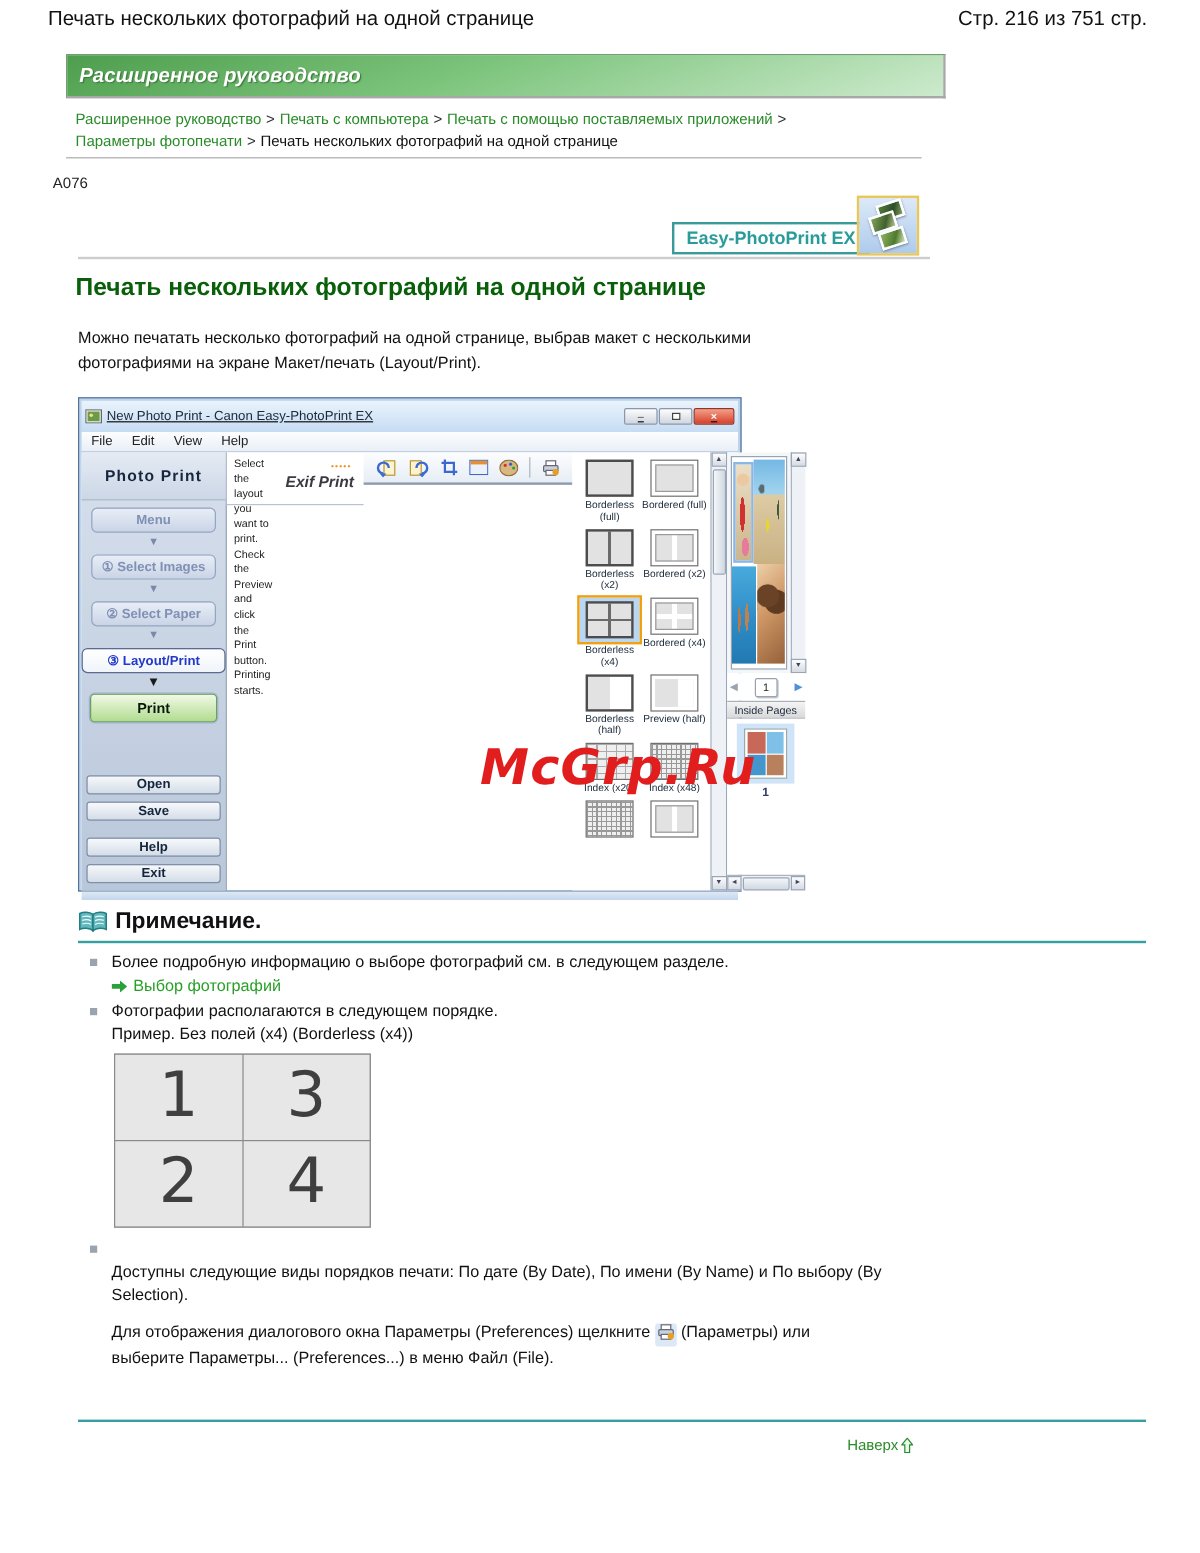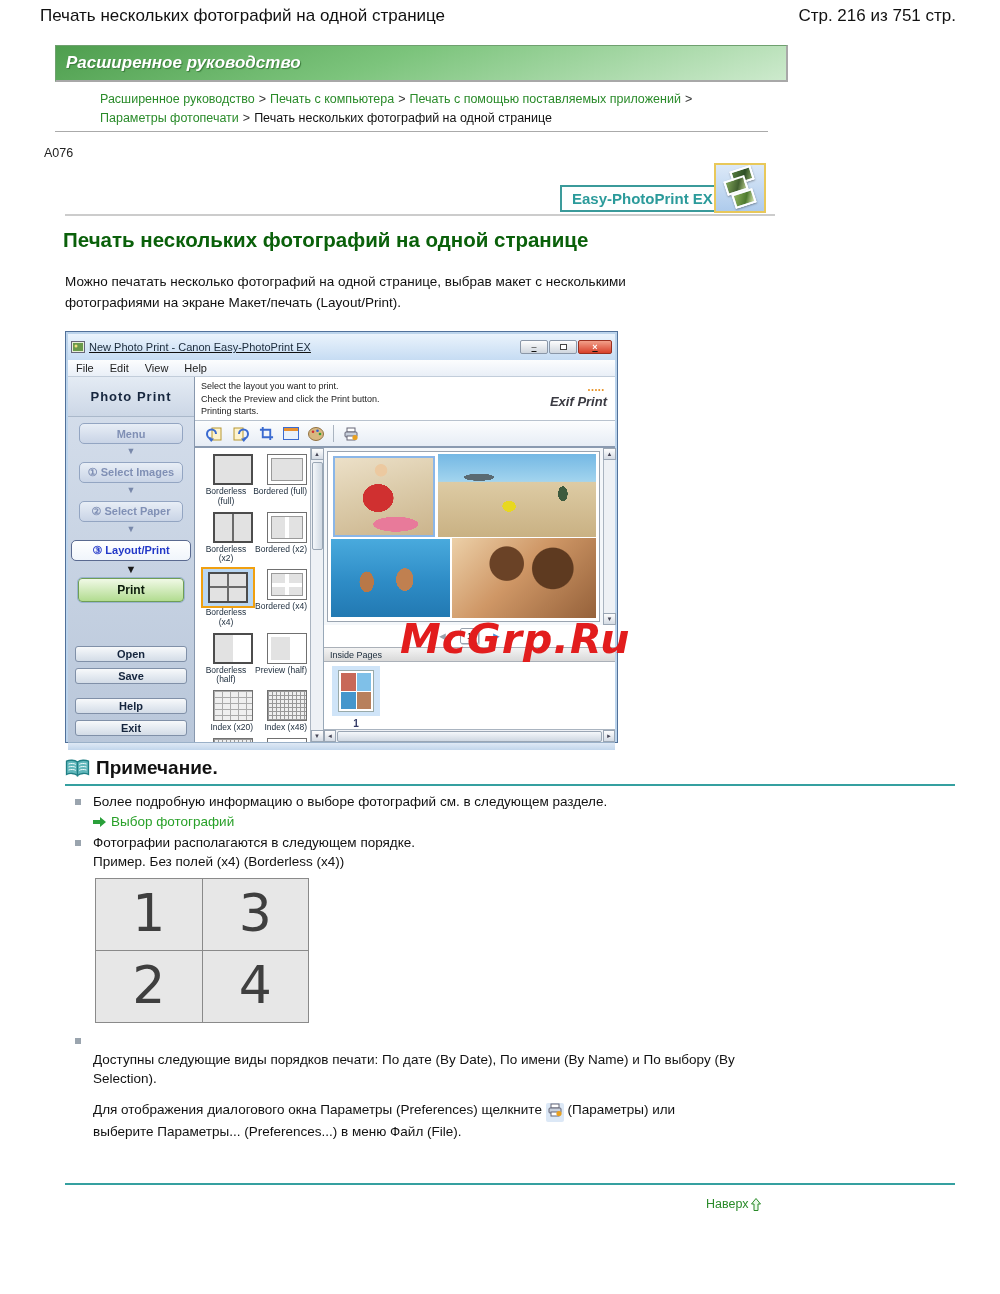--- a/index.html
+++ b/index.html
@@ -12,21 +12,21 @@
   .pg-info  { right:44px; top:6px; font-size:17px; color:#111; }
 
   
   .banner { left:55px; top:45px; width:733px; height:37px;
     background:linear-gradient(160deg,#4e9e4e 0%, #7cc47c 45%, #cdeacd 100%);
     border:1px solid #6fa06f; border-right:2px solid #a8a8a8; border-bottom:2px solid #a8a8a8;
     display:flex; align-items:center; }
   .banner span { color:#fff; font-weight:bold; font-size:17px; padding-left:10px; text-shadow:1px 1px 1px #3a7a3a; font-style:italic; }
 
   
-  .crumbs { left:63px; top:90px; width:720px; font-size:12.5px; line-height:19px;margin-left:37px; }
+  .crumbs { left:63px; top:90px; width:720px; font-size:12.5px; line-height:19px; }
   .crumbs a { color:#2a8b2a; text-decoration:none; }
   .crumb-sep { color:#333; padding:0 4px; }
   .crumb-cur { color:#111; }
   .divider1 { left:55px; top:131px; width:713px; height:0; border-top:1px solid #aaa; }
   .a076 { left:44px; top:146px; font-size:12.5px; color:#222; }
 
   
   .badge-box { left:560px; top:185px; border:2px solid #3a9a9a; color:#2a9a9a; font-weight:bold; font-size:15px; padding:3px 10px; background:#fdfefe; }
   .badge-icon { left:714px; top:163px; width:52px; height:50px; border:2px solid #e8c85a;
     background:linear-gradient(#dce9f8,#aecbe c0); background:linear-gradient(#dce9f8,#aecbec); position:absolute; overflow:hidden; }
@@ -63,34 +63,34 @@
   .dn-arrow { font-size:9px; color:#7888aa; line-height:10px; margin-top:2px; }
   .dn-arrow.black { color:#1a1a1a; font-size:11px; margin-top:3px; }
   .print-btn { width:106px; height:24px; margin-top:4px; border:1px solid #6f9e55; outline:1px solid #9ab4cf; border-radius:4px;
     background:linear-gradient(#f0f9e6,#b2dc90); font-size:12px; font-weight:bold; color:#0a1a0a; display:flex; align-items:center; justify-content:center; }
   .sb-gap { flex:1; }
   .act-btn { width:112px; height:16px; margin-bottom:6px; border:1px solid #8090a8; border-radius:3px; background:linear-gradient(#f7f9fb,#d3dce7);
     font-size:11px; font-weight:bold; color:#15253d; display:flex; align-items:center; justify-content:center; }
   .act-btn.sp { margin-bottom:14px; }
 
   
-  .main { flex:1; display:flex; flex-direction:column; }
+  .main { flex:1; display:flex; }
   .instr-row { height:44px; background:#fff; border-bottom:1px solid #b8c2ce; display:flex; padding:3px 6px; }
   .instr { flex:1; font-size:9px; line-height:1.4; color:#222; }
   .exif { width:70px; position:relative; }
   .exif-dots { position:absolute; right:4px; top:6px; color:#e89020; font-size:7px; letter-spacing:1px; }
   .exif-text { position:absolute; right:2px; top:14px; font-style:italic; font-weight:bold; font-size:13px; color:#3a3a42; }
   .toolbar { height:27px; background:linear-gradient(#fcfdfe,#e7edf5); border-bottom:2px solid #8a9ab0; display:flex; align-items:center; gap:9px; padding:0 10px; }
   .tb-sep { width:1px; height:17px; background:#aab4c0; }
   .content { flex:1; display:flex; min-height:0; }
 
   
   .layouts-wrap { width:129px; border-right:1px solid #98a8b8; display:flex; min-height:0; }
   .layouts { flex:1; background:#fff; padding:6px 2px 0 4px; display:flex; flex-wrap:wrap; overflow:hidden; align-content:flex-start; }
-  .lt-item { width:54px; margin-bottom:5px; display:flex; flex-direction:column; align-items:flex-end; }
+  .lt-item { width:54px; margin-bottom:5px; display:flex; flex-direction:column; align-items:center; }
   .lt { width:40px; height:31px; }
   .lt.bl { border:2px solid #4c4c4c; background-color:#e2e2e2; }
   .lt.bd { border:1px solid #707070; background-color:#fff; padding:3px; }
   .lt.bd .in { width:100%; height:100%; background-color:#e2e2e2; border:1px solid #9a9a9a; }
   .p-x2 { background-image:linear-gradient(90deg, transparent calc(50% - 1px), #6a6a6a calc(50% - 1px), #6a6a6a calc(50% + 1px), transparent calc(50% + 1px)); }
   .p-x4 { background-image:linear-gradient(90deg, transparent calc(50% - 1px), #6a6a6a 0, #6a6a6a calc(50% + 1px), transparent 0),
                            linear-gradient(180deg, transparent calc(50% - 1px), #6a6a6a 0, #6a6a6a calc(50% + 1px), transparent 0); }
   .p-x2w { background-image:linear-gradient(90deg, transparent calc(50% - 2px), #fff 0, #fff calc(50% + 2px), transparent 0); }
   .p-x4w { background-image:linear-gradient(90deg, transparent calc(50% - 2px), #fff 0, #fff calc(50% + 2px), transparent 0),
                             linear-gradient(180deg, transparent calc(50% - 2px), #fff 0, #fff calc(50% + 2px), transparent 0); }

